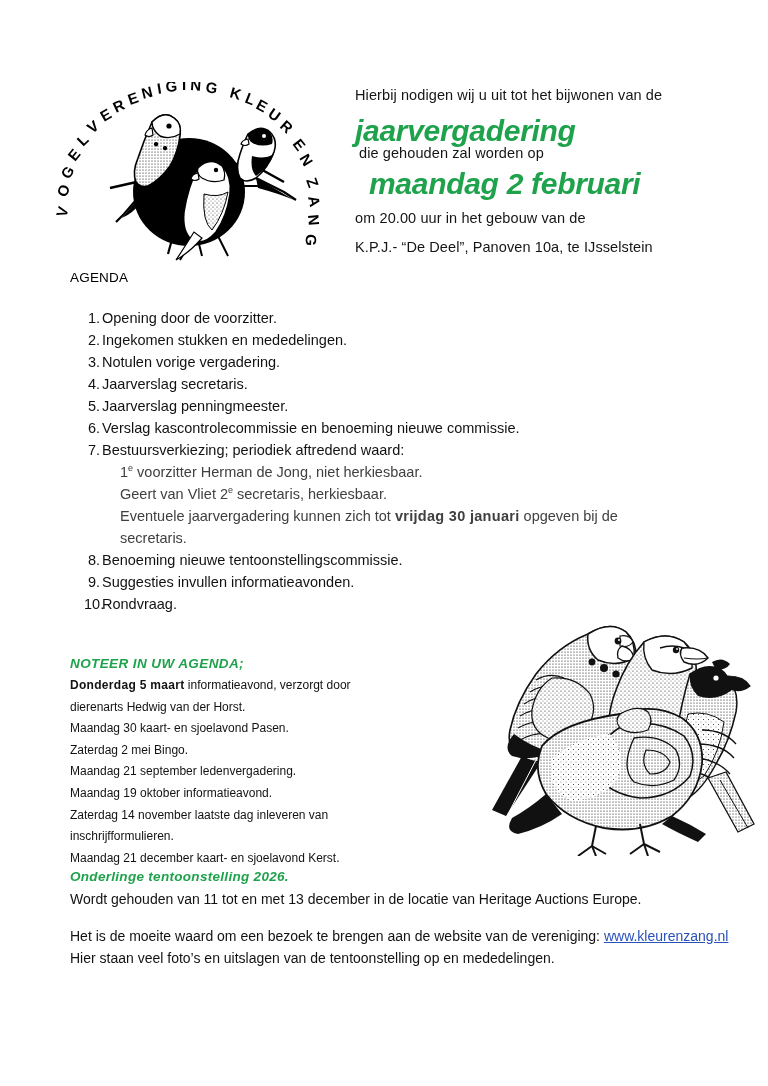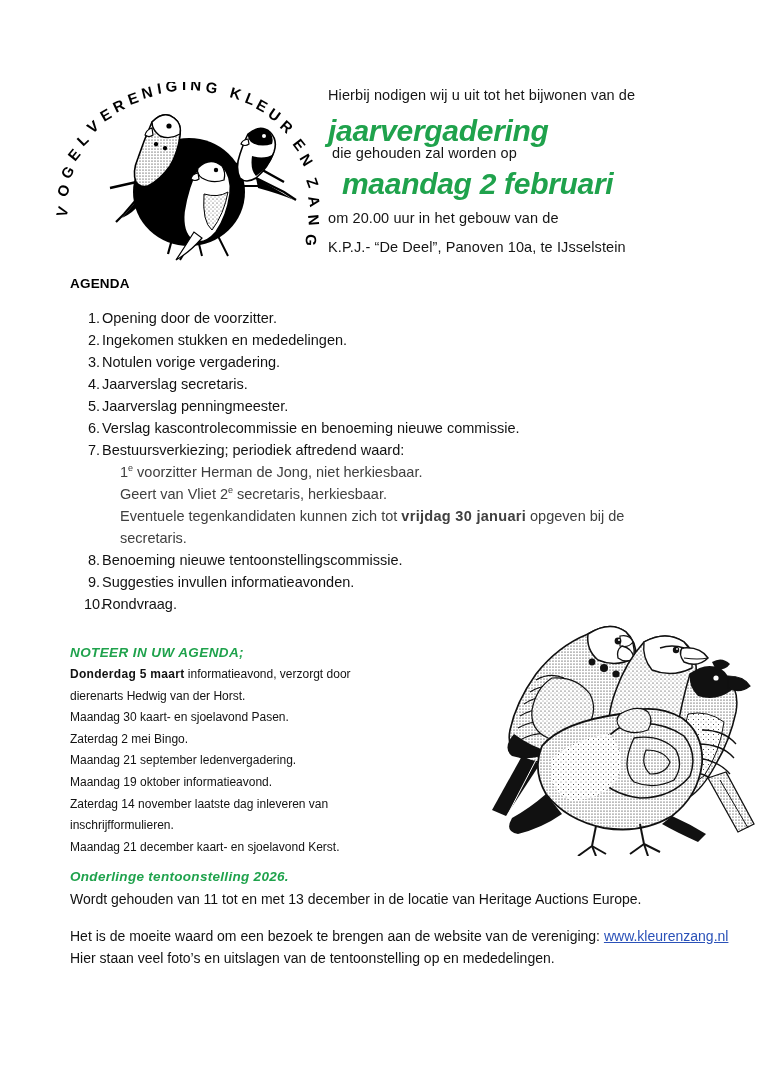--- a/index.html
+++ b/index.html
@@ -14,40 +14,40 @@
   .page{position:relative;width:768px;height:1086px;}
 
   
   .logo{
     position:absolute;left:52px;top:82px;width:268px;height:180px;
   }
   .logo svg{display:block;width:268px;height:180px;}
 
   
   .header-block{
-    position:absolute;left:328px;top:88px;width:400px;
+    position:absolute;left:355px;top:88px;width:400px;
   }
   .hline{font-size:14.5px;line-height:1.0;letter-spacing:.1px;white-space:nowrap;color:#151515;}
   .h-invite{margin-top:0;}
   .h-big{
     font-size:30px;font-weight:bold;font-style:italic;
     color:#1FA24C;line-height:1.0;letter-spacing:-.3px;white-space:nowrap;
   }
   .h-gap1{margin-top:13px;}
   .h-gap2{}
   .h-gap3{margin-top:9px;}
   .h-gap4{margin-top:12px;}
   .h-gap5{margin-top:14px;}
   .h-indent{padding-left:4px;}
   .h-indent2{padding-left:14px;}
 
   
   .agenda-title{
-    position:absolute;left:70px;top:276px;
-    font-size:13.5px;font-weight:bold;letter-spacing:.2px;
+    position:absolute;left:70px;top:270px;
+    font-size:13.5px;font-weight:normal;letter-spacing:.2px;
   }
   .agenda-list{
     position:absolute;left:70px;top:307px;width:620px;
   }
   .ag-item{
     display:flex;align-items:flex-start;
     font-size:14.5px;line-height:22px;color:#121212;
   }
   .ag-num{width:32px;flex:0 0 32px;padding-left:18px;box-sizing:border-box;}
   .ag-num.wide{padding-left:14px;}
@@ -59,21 +59,21 @@
   .ag-sub .cont{display:block;}
   sup.ord{font-size:9px;vertical-align:super;line-height:0;}
   b.bold{font-weight:bold;letter-spacing:.3px;}
 
   
   .noteer{
     position:absolute;left:70px;top:642px;width:420px;
   }
   .noteer-title{
     font-size:13.5px;font-weight:bold;font-style:italic;
-    color:#1FA24C;letter-spacing:.4px;line-height:22px;
+    color:#1FA24C;letter-spacing:.4px;line-height:22px;margin-top:11px;
   }
   .n-line{font-size:12px;line-height:21.6px;color:#121212;}
   .green{color:#1FA24C;}
 
   
   .birds{
     position:absolute;left:492px;top:618px;width:268px;height:238px;
   }
   .birds svg{display:block;width:268px;height:238px;}
 
@@ -221,21 +221,21 @@
       <span class="ag-txt">Verslag kascontrolecommissie en benoeming nieuwe commissie.</span>
     </div>
     <div class="ag-item">
       <span class="ag-num">7.</span>
       <span class="ag-txt">Bestuursverkiezing; periodiek aftredend waard:</span>
     </div>
 
     <div class="ag-sub">
       <span class="cont"><span>1</span><sup class="ord">e</sup><span> voorzitter Herman de Jong, niet herkiesbaar.</span></span>
       <span class="cont"><span>Geert van Vliet 2</span><sup class="ord">e</sup><span> secretaris, herkiesbaar.</span></span>
-      <span class="cont"><span>Eventuele tegenkandidaten kunnen zich tot </span><b class="bold">vrijdag 30 januari</b><span> opgeven bij de</span></span>
+      <span class="cont"><span>Eventuele jaarvergadering kunnen zich tot </span><b class="bold">vrijdag 30 januari</b><span> opgeven bij de</span></span>
       <span class="cont">secretaris.</span>
     </div>
 
     <div class="ag-item">
       <span class="ag-num">8.</span>
       <span class="ag-txt">Benoeming nieuwe tentoonstellingscommissie.</span>
     </div>
     <div class="ag-item">
       <span class="ag-num">9.</span>
       <span class="ag-txt">Suggesties invullen informatieavonden.</span>

